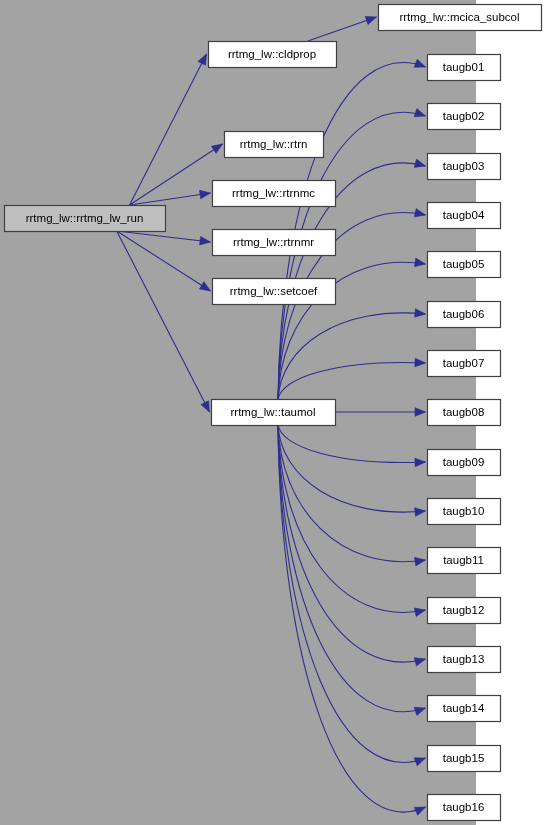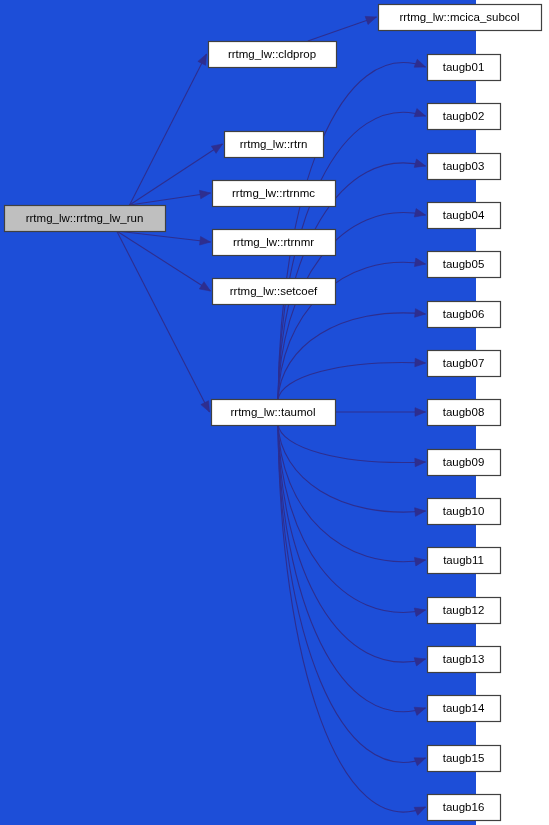--- a/index.html
+++ b/index.html
@@ -10,21 +10,21 @@
   body {
     width: 549px;
     height: 825px;
     font-family: "Liberation Sans", sans-serif;
     overflow: hidden;
   }
   #graph-root {
     position: relative;
     width: 476px;
     height: 825px;
-    background: #1d4ed8;
+    background: #a3a3a3;
   }
   svg#callgraph {
     display: block;
     width: 549px;
     height: 825px;
   }
   .node-box {
     fill: #ffffff;
     stroke: #404040;
     stroke-width: 1.2;

